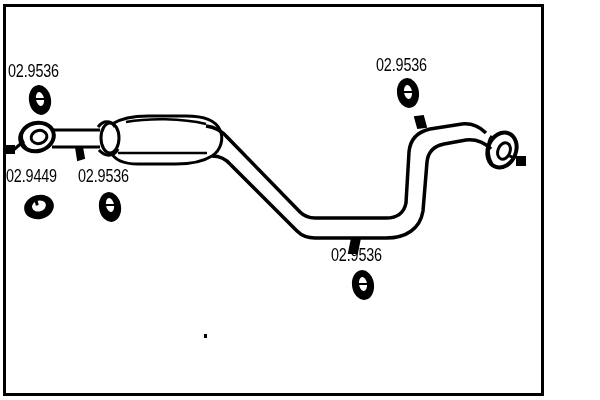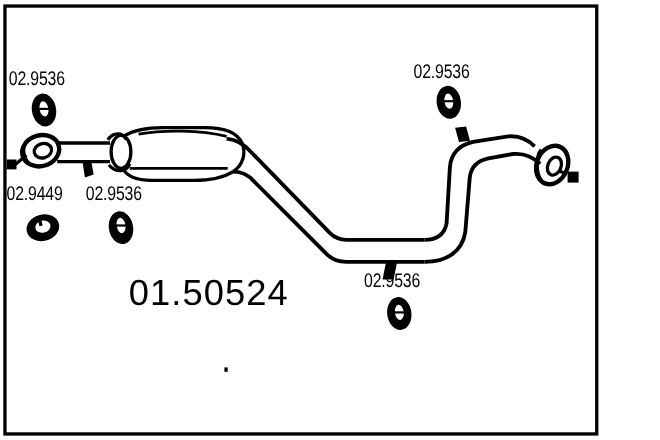--- a/index.html
+++ b/index.html
@@ -174,16 +174,15 @@
   <div class="lbl lbl-ref" style="left:8px; top:62px;">02.9536</div>
 
   <div class="lbl lbl-ref" style="left:376px; top:56px;">02.9536</div>
 
   <div class="lbl lbl-ref" style="left:6px; top:167px;">02.9449</div>
 
   <div class="lbl lbl-ref" style="left:78px; top:167px;">02.9536</div>
 
   <div class="lbl lbl-ref" style="left:331px; top:246px;">02.9536</div>
 
-  <div class="title-main" style="left:117px; top:249px;">01.50524</div>
 
 
 </div>
 
 </body></html>

